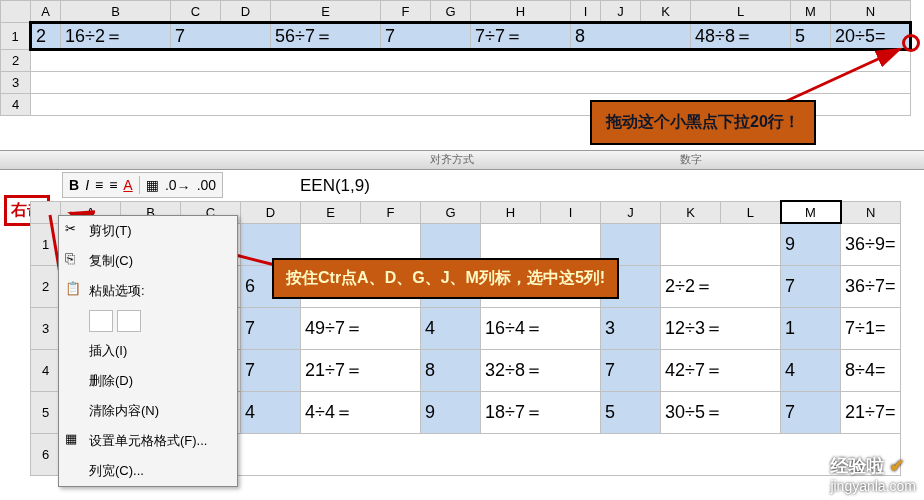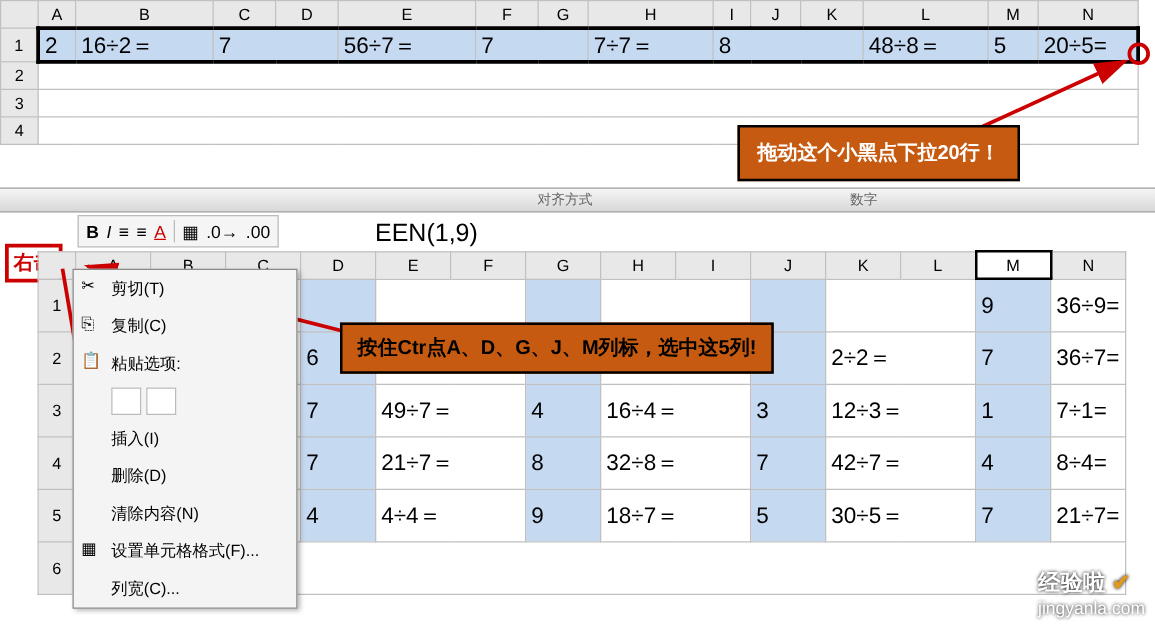--- a/index.html
+++ b/index.html
@@ -10,37 +10,37 @@
   .grid th.rowhdr { background: #e8e8e8; text-align: center; font-weight: normal; width: 30px; }
   .grid .sel { background: #c5d9f1; }
   .grid .sel-hdr { background: #f7c97f; }
   .grid1 { top: 0; left: 0; }
   .grid1 .corner { width: 30px; background: #e8e8e8; }
   .grid1 td.val { font-size: 18px; }
   .grid1 .row1 td { border-top: 3px solid #000; border-bottom: 3px solid #000; }
   .grid1 .row1 td:first-of-type { border-left: 3px solid #000; }
   .grid1 .row1 td:last-of-type { border-right: 3px solid #000; margin-left: 32px; }
   .dot { position: absolute; width: 18px; height: 18px; border: 3px solid #c00; border-radius: 50%; top: 34px; left: 902px; }
-  .tip1 { position: absolute; top: 100px; left: 590px; background: #c65a11; color: #ffffff; border: 2px solid #000; padding: 10px 14px; font-size: 16px; font-weight: bold; }
+  .tip1 { position: absolute; top: 100px; left: 590px; background: #c65a11; color: #0f172a; border: 2px solid #000; padding: 10px 14px; font-size: 16px; font-weight: bold; }
   .ribbon { position: absolute; top: 150px; left: 0; width: 924px; height: 20px; background: linear-gradient(#f5f5f5,#d8d8d8); border-top: 1px solid #999; border-bottom: 1px solid #999; }
   .toolbar { position: absolute; top: 172px; left: 62px; height: 26px; display: flex; align-items: center; gap: 6px; background: #f5f5f5; border: 1px solid #bbb; padding: 2px 6px; }
   .toolbar span { font-size: 14px; }
   .toolbar .sep { width:1px; height:18px; background:#bbb; }
-  .formula-bar { position: absolute; top: 176px; left: 300px; font-size: 20px; }
+  .formula-bar { position: absolute; top: 176px; left: 300px; font-size: 17px; }
   .grid2 { top: 200px; left: 30px; }
   .grid2 th.colhdr, .grid2 td { width: 60px; }
   .grid2 td { font-size: 18px; height: 42px; }
   .grid2 .narrow { width: 30px; }
   .rightclick { position: absolute; top: 195px; left: 4px; border: 3px solid #c00; color: #c00; font-size: 16px; font-weight: bold; padding: 2px 4px; background: #fff; }
   .menu { position: absolute; top: 215px; left: 58px; width: 180px; background: #f4f4f4; border: 1px solid #888; box-shadow: 2px 2px 4px rgba(0,0,0,.3); font-size: 13px; }
   .menu .item { padding: 6px 8px 6px 30px; position: relative; }
   .menu .icon { position: absolute; left: 6px; top: 5px; width: 16px; height: 16px; }
   .paste-opts { display: flex; gap: 4px; padding: 4px 0 4px 30px; }
   .paste-opts .p { width: 24px; height: 22px; border: 1px solid #bbb; background: #fff; }
-  .tip2 { position: absolute; top: 258px; left: 272px; background: #c65a11; color: #000000; border: 2px solid #000; padding: 8px 12px; font-size: 16px; font-weight: bold; z-index: 5; }
+  .tip2 { position: absolute; top: 258px; left: 272px; background: #c65a11; color: #fef9c3; border: 2px solid #000; padding: 8px 12px; font-size: 16px; font-weight: bold; z-index: 5; }
   .watermark { position: absolute; bottom: 6px; right: 8px; color: #fff; font-size: 14px; text-align: left; text-shadow: 0 0 3px #000; margin-top: 20px; }
   .watermark b { font-size: 18px; }
   .wm-v { color: #d92; font-weight: bold; }
   .region-tag { position: absolute; top: 152px; left: 430px; font-size: 11px; color: #666; }
   .region-tag2 { position: absolute; top: 152px; left: 680px; font-size: 11px; color: #666; }
   svg.arrow { position: absolute; pointer-events: none; }
 </style>
 </head>
 <body>
 

